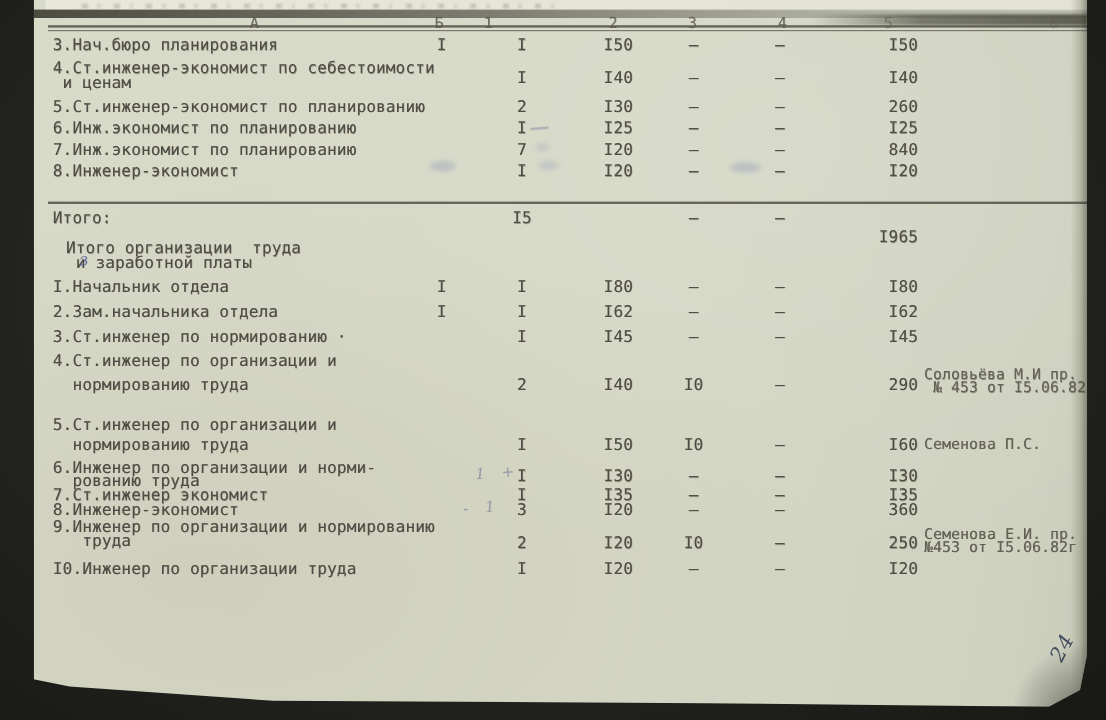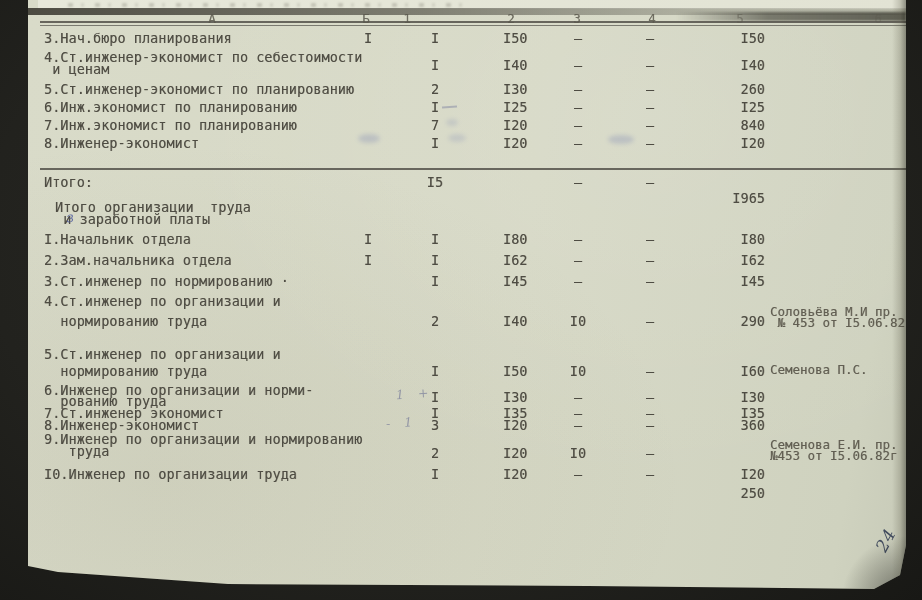--- a/index.html
+++ b/index.html
@@ -208,21 +208,21 @@
         <span class="tw ctr" style="left: 622px; top: 419px;">–</span>
         <span class="tw rt" style="left: 737px; top: 419px;">360</span>
       </div>
       <div>
         <span class="tw" style="left: 16px; top: 433px;">9.Инженер по организации и нормированию</span>
         <span class="tw" style="left: 16px; top: 445px;">   труда</span>
         <span class="tw ctr" style="left: 407px; top: 447px;">2</span>
         <span class="tw" style="left: 475px; top: 447px;">I20</span>
         <span class="tw ctr" style="left: 550px; top: 447px;">I0</span>
         <span class="tw ctr" style="left: 622px; top: 447px;">–</span>
-        <span class="tw rt" style="left: 737px; top: 447px; margin-top: 40px;">250</span>
+        <span class="tw rt" style="left: 737px; top: 447px;">250</span>
         <span class="tw note" style="left: 742px; top: 440px;">Семенова Е.И. пр.</span>
         <span class="tw note" style="left: 742px; top: 451px;">№453 от I5.06.82г</span>
       </div>
       <div>
         <span class="tw" style="left: 16px; top: 468px;">I0.Инженер по организации труда</span>
         <span class="tw ctr" style="left: 407px; top: 468px;">I</span>
         <span class="tw" style="left: 475px; top: 468px;">I20</span>
         <span class="tw ctr" style="left: 550px; top: 468px;">–</span>
         <span class="tw ctr" style="left: 622px; top: 468px;">–</span>
         <span class="tw rt" style="left: 737px; top: 468px;">I20</span>

